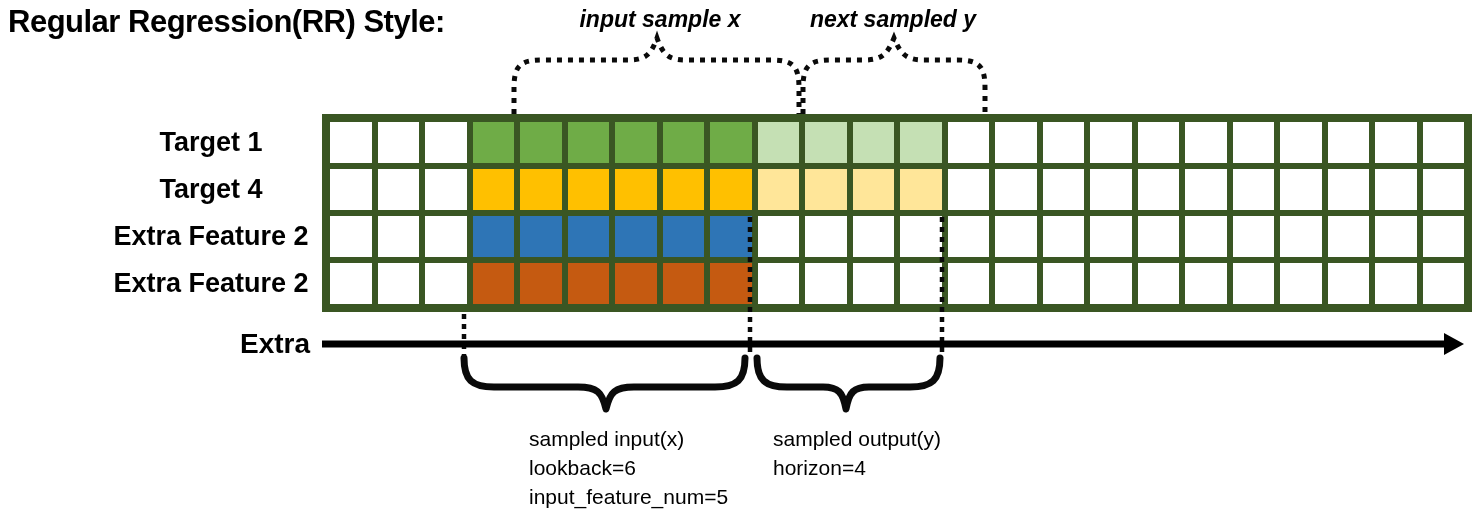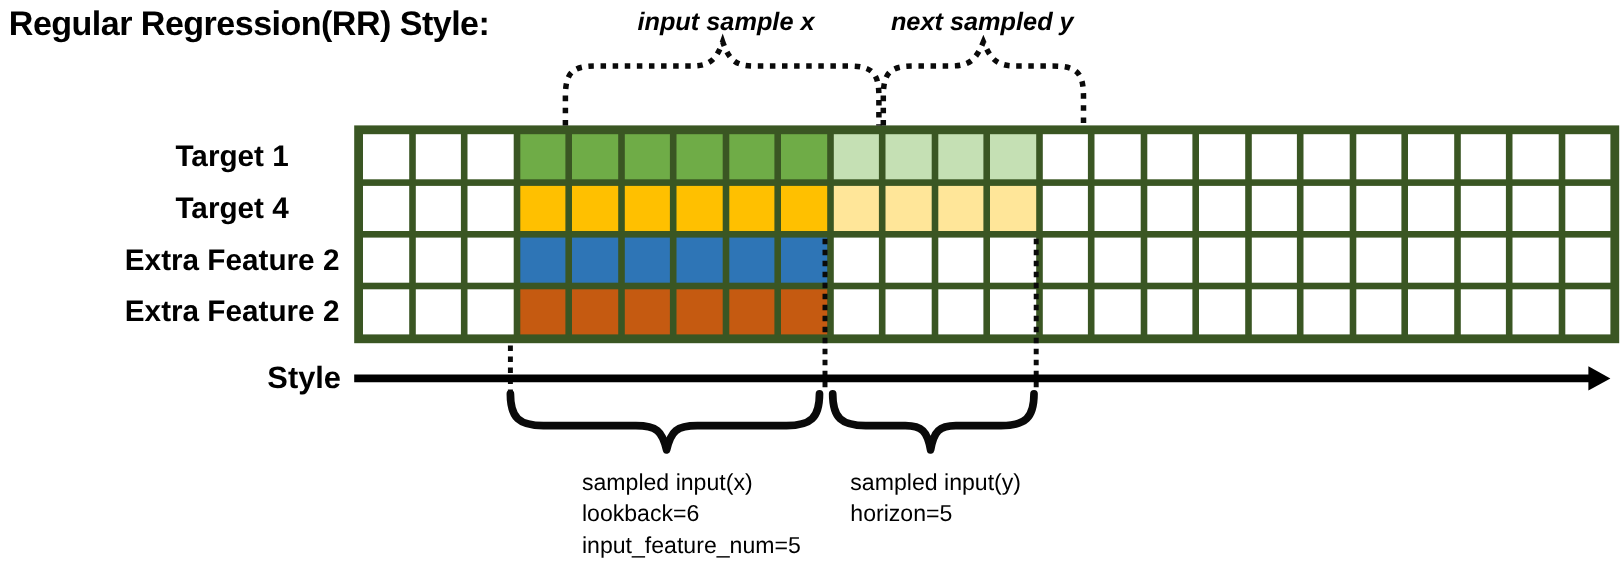--- a/index.html
+++ b/index.html
@@ -195,21 +195,21 @@
       <div class="cell" style="background: rgb(255, 255, 255);"></div>
       <div class="cell" style="background: rgb(255, 255, 255);"></div>
       <div class="cell" style="background: rgb(255, 255, 255);"></div>
       <div class="cell" style="background: rgb(255, 255, 255);"></div>
       <div class="cell" style="background: rgb(255, 255, 255);"></div>
       <div class="cell" style="background: rgb(255, 255, 255);"></div>
       <div class="cell" style="background: rgb(255, 255, 255);"></div>
       <div class="cell" style="background: rgb(255, 255, 255);"></div>
     </div>
 
-  <div class="time-label">Style</div>
+  <div class="time-label">Extra</div>
 
   <svg class="overlay" viewBox="0 0 1476 516" xmlns="http://www.w3.org/2000/svg">
 
     <path d="M 514 114 L 514 88 C 514 66 520 60 542 60 L 628 60 C 645 60 651 55 657 38 C 663 55 669 60 686 60 L 771 60 C 793 60 799 66 799 88 L 799 114" fill="none" stroke="#0a0a0a" stroke-width="5" stroke-dasharray="5 6"></path>
 
     <path d="M 803 114 L 803 88 C 803 66 809 60 831 60 L 864 60 C 881 60 887 55 894 38 C 901 55 907 60 924 60 L 957 60 C 979 60 985 66 985 88 L 985 114" fill="none" stroke="#0a0a0a" stroke-width="5" stroke-dasharray="5 6"></path>
 
     <path d="M 464 314 L 464 357" fill="none" stroke="#0a0a0a" stroke-width="4.5" stroke-dasharray="5 5"></path>
     <path d="M 750 217 L 750 357" fill="none" stroke="#0a0a0a" stroke-width="4.5" stroke-dasharray="5 5"></path>
     <path d="M 942 217 L 942 357" fill="none" stroke="#0a0a0a" stroke-width="4.5" stroke-dasharray="5 5"></path>
@@ -222,17 +222,17 @@
     <path d="M 757 358 C 757 380 765 387 787 387 L 823 387 C 838 387 843 392 846 409 C 849 392 854 387 869 387 L 910 387 C 932 387 940 380 940 358" fill="none" stroke="#0a0a0a" stroke-width="7" stroke-linecap="round" stroke-linejoin="round"></path>
   </svg>
 
   <div class="note-block input-note">
     <div>sampled input(x)</div>
     <div>lookback=6</div>
     <div>input_feature_num=5</div>
   </div>
 
   <div class="note-block output-note">
-    <div>sampled input(y)</div>
-    <div>horizon=5</div>
+    <div>sampled output(y)</div>
+    <div>horizon=4</div>
   </div>
 
 </div>
 
 </body></html>

